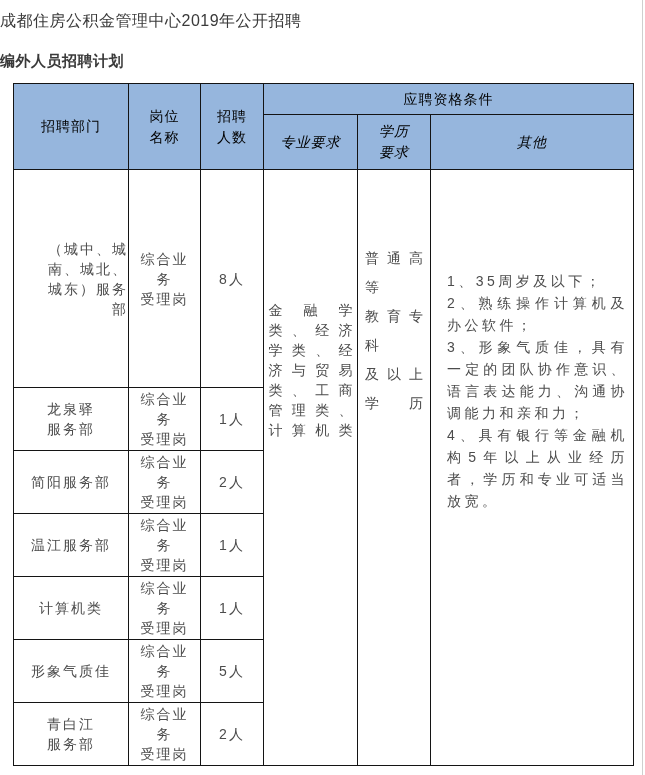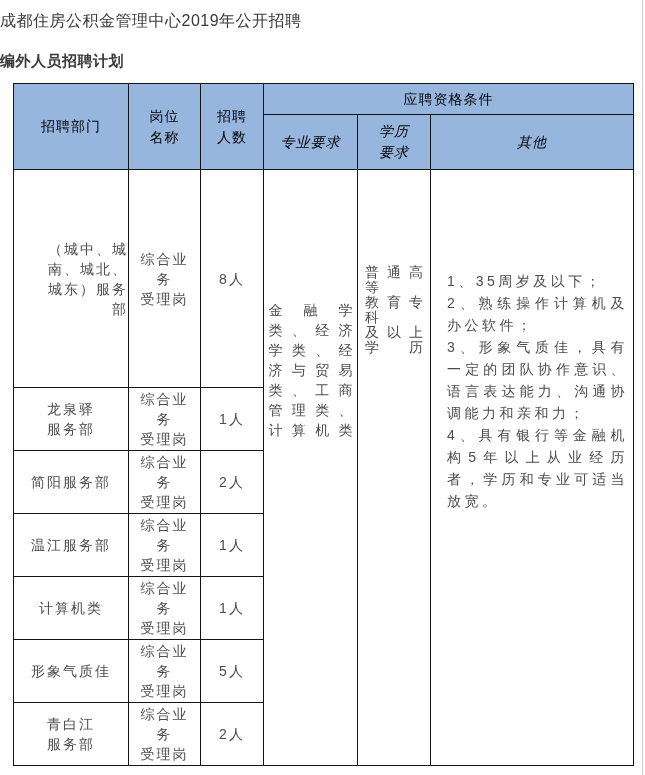--- a/index.html
+++ b/index.html
@@ -49,22 +49,22 @@
   .pre{white-space:pre-line;}
   .dept-wrap{white-space:pre-line;text-align:right;margin:0 auto;}
   td.cell-major{vertical-align:top;margin-top:8px;}
   .major-box{
     width:84px;margin:130px auto 0 auto;
     white-space:pre-line;line-height:20px;letter-spacing:0;
     text-align:justify;text-align-last:justify;
   }
   td.cell-edu{vertical-align:top;}
   .edu-box{
-    width:58px;margin:95px auto 0 auto;
-    white-space:pre-line;line-height:15px;letter-spacing:0;
+    width:58px;margin:74px auto 0 auto;
+    white-space:pre-line;line-height:29px;letter-spacing:0;
     text-align:justify;text-align-last:justify;
   }
   td.cell-other{vertical-align:top;}
   .other-box{
     margin:100px 5px 0 16px;
     white-space:pre-line;line-height:22px;
     letter-spacing:3.5px;
     text-align:justify;text-justify:inter-character;
   }
   .right-edge{

